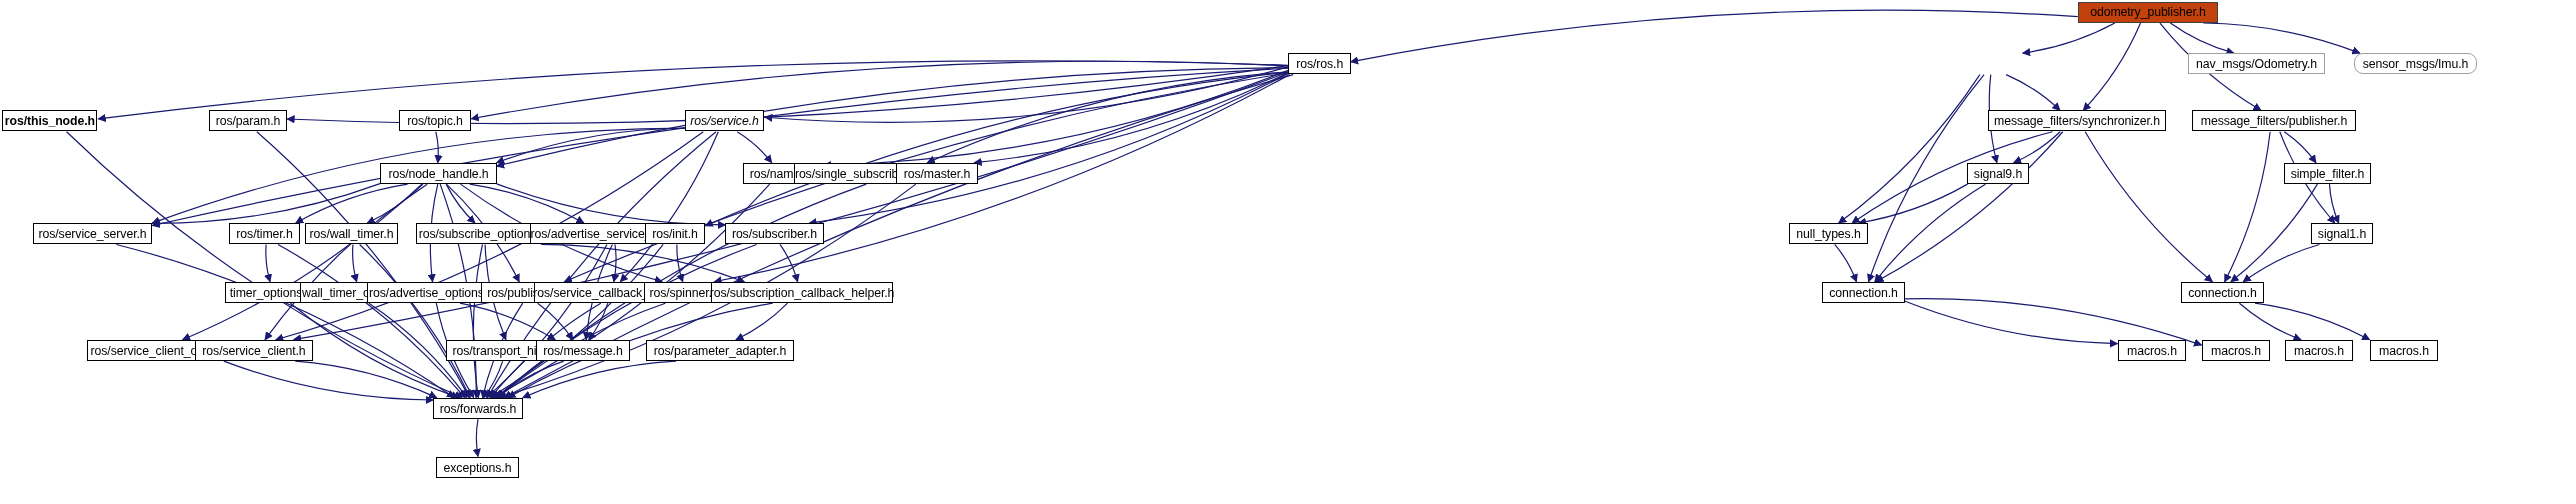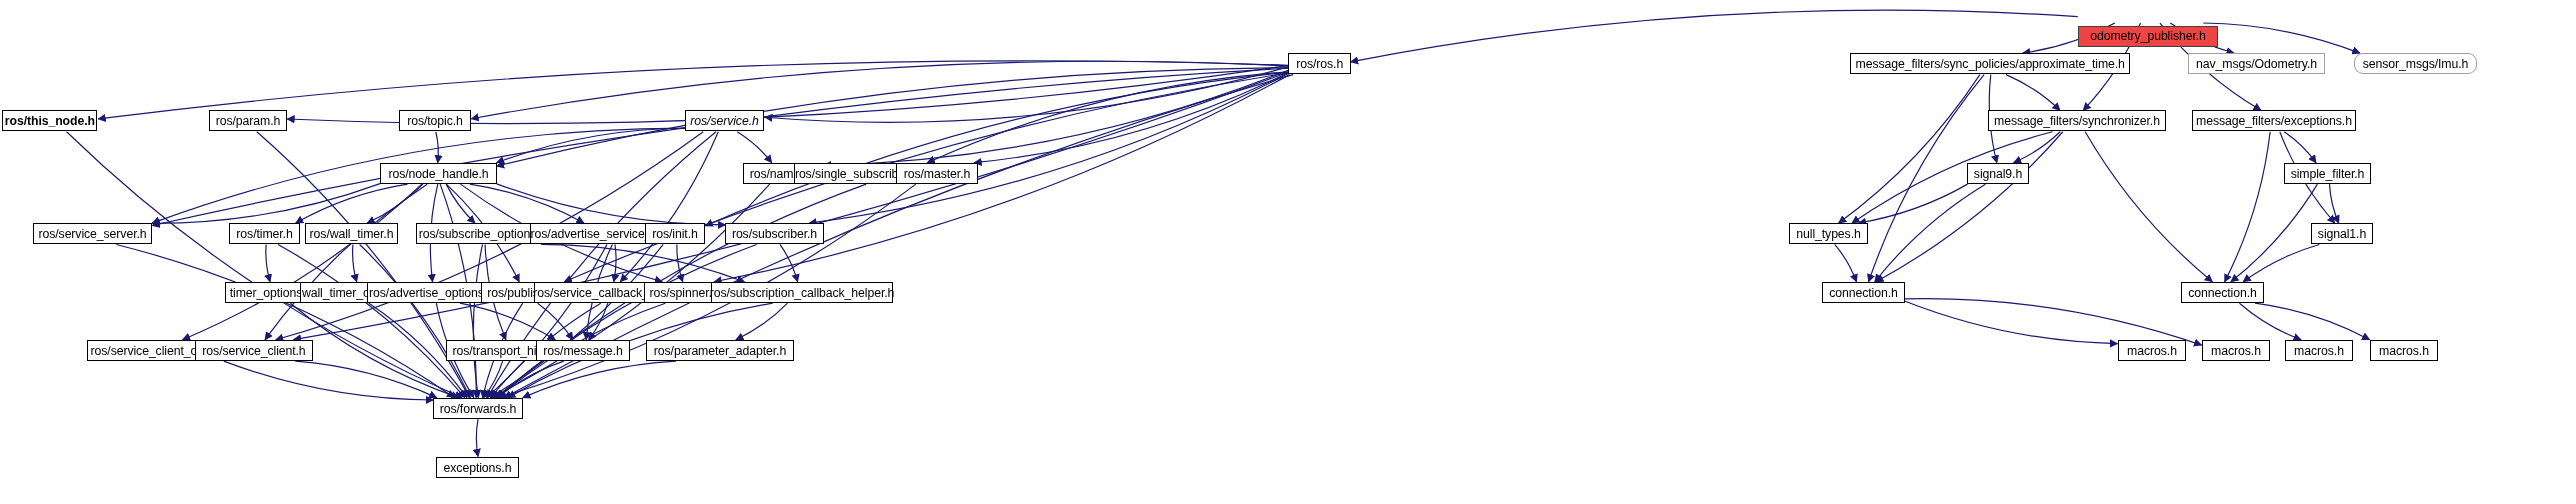--- a/index.html
+++ b/index.html
@@ -42,24 +42,23 @@
     border: 0.8px solid #000000;
     color: #000000;
     font-size: 12.3px;
     line-height: 1;
     white-space: nowrap;
     letter-spacing: -0.1px;
     padding: 0 5.6px;
     cursor: pointer;
   }
   .node.root {
-    background: #ef4444;
+    background: #c2410c;
     border: 1.6px solid #404040;
     font-weight: normal;
-    margin-top: 24px;
   }
   .node.thick {
     border: 1.6px solid #000000;
     padding-left: 6px;
   }
   .node.muted {
     border: 0.8px solid #a0a0a0;
     color: #000000;
   }
   .node .label {
@@ -174,23 +173,20 @@
         <path d="M 1153.1 232.0 Q 914.7 413.8 627.9 501.0" fill="none" stroke="#191970" stroke-width="1.5" marker-end="url(#arrow)"></path>
         <path d="M 365.1 382.0 Q 460.5 460.6 577.4 501.0" fill="none" stroke="#191970" stroke-width="1.5" marker-end="url(#arrow)"></path>
         <path d="M 464.0 382.0 Q 536.5 430.4 587.5 501.0" fill="none" stroke="#191970" stroke-width="1.5" marker-end="url(#arrow)"></path>
         <path d="M 601.5 528.0 Q 597.3 551.5 601.5 575.0" fill="none" stroke="#191970" stroke-width="1.5" marker-end="url(#arrow)"></path>
       </g>
   </svg>
   <div id="node-layer">
       <div class="node root" style="left: 2078px; top: 1.6px; width: 140px;">
         <span class="label">odometry_publisher.h</span>
       </div>
-      <div class="node thick" style="left: 1850px; top: 53px; width: 280px;">
-        <span class="label">message_filters/sync_policies/approximate_time.h</span>
-      </div>
       <div class="node muted" style="left: 2188px; top: 53px; width: 137px;">
         <span class="label">nav_msgs/Odometry.h</span>
       </div>
       <div class="node muted" style="left: 2354px; top: 53px; width: 123px; border-radius: 9px;">
         <span class="label">sensor_msgs/Imu.h</span>
       </div>
       <div class="node thick" style="left: 1288px; top: 53px; width: 63px;">
         <span class="label">ros/ros.h</span>
       </div>
       <div class="node" style="left: 2.4px; top: 110px; width: 95px; font-weight: bold;">
@@ -202,21 +198,21 @@
       <div class="node" style="left: 399px; top: 110px; width: 72px;">
         <span class="label">ros/topic.h</span>
       </div>
       <div class="node" style="left: 685px; top: 110px; width: 79px; font-style: italic;">
         <span class="label">ros/service.h</span>
       </div>
       <div class="node" style="left: 1988px; top: 110px; width: 178px;">
         <span class="label">message_filters/synchronizer.h</span>
       </div>
       <div class="node" style="left: 2192px; top: 110px; width: 164px;">
-        <span class="label">message_filters/exceptions.h</span>
+        <span class="label">message_filters/publisher.h</span>
       </div>
       <div class="node" style="left: 380px; top: 163px; width: 117px;">
         <span class="label">ros/node_handle.h</span>
       </div>
       <div class="node" style="left: 743px; top: 163px; width: 80px;">
         <span class="label">ros/names.h</span>
       </div>
       <div class="node" style="left: 794px; top: 163px; width: 181px;">
         <span class="label">ros/single_subscriber_publisher.h</span>
       </div>

